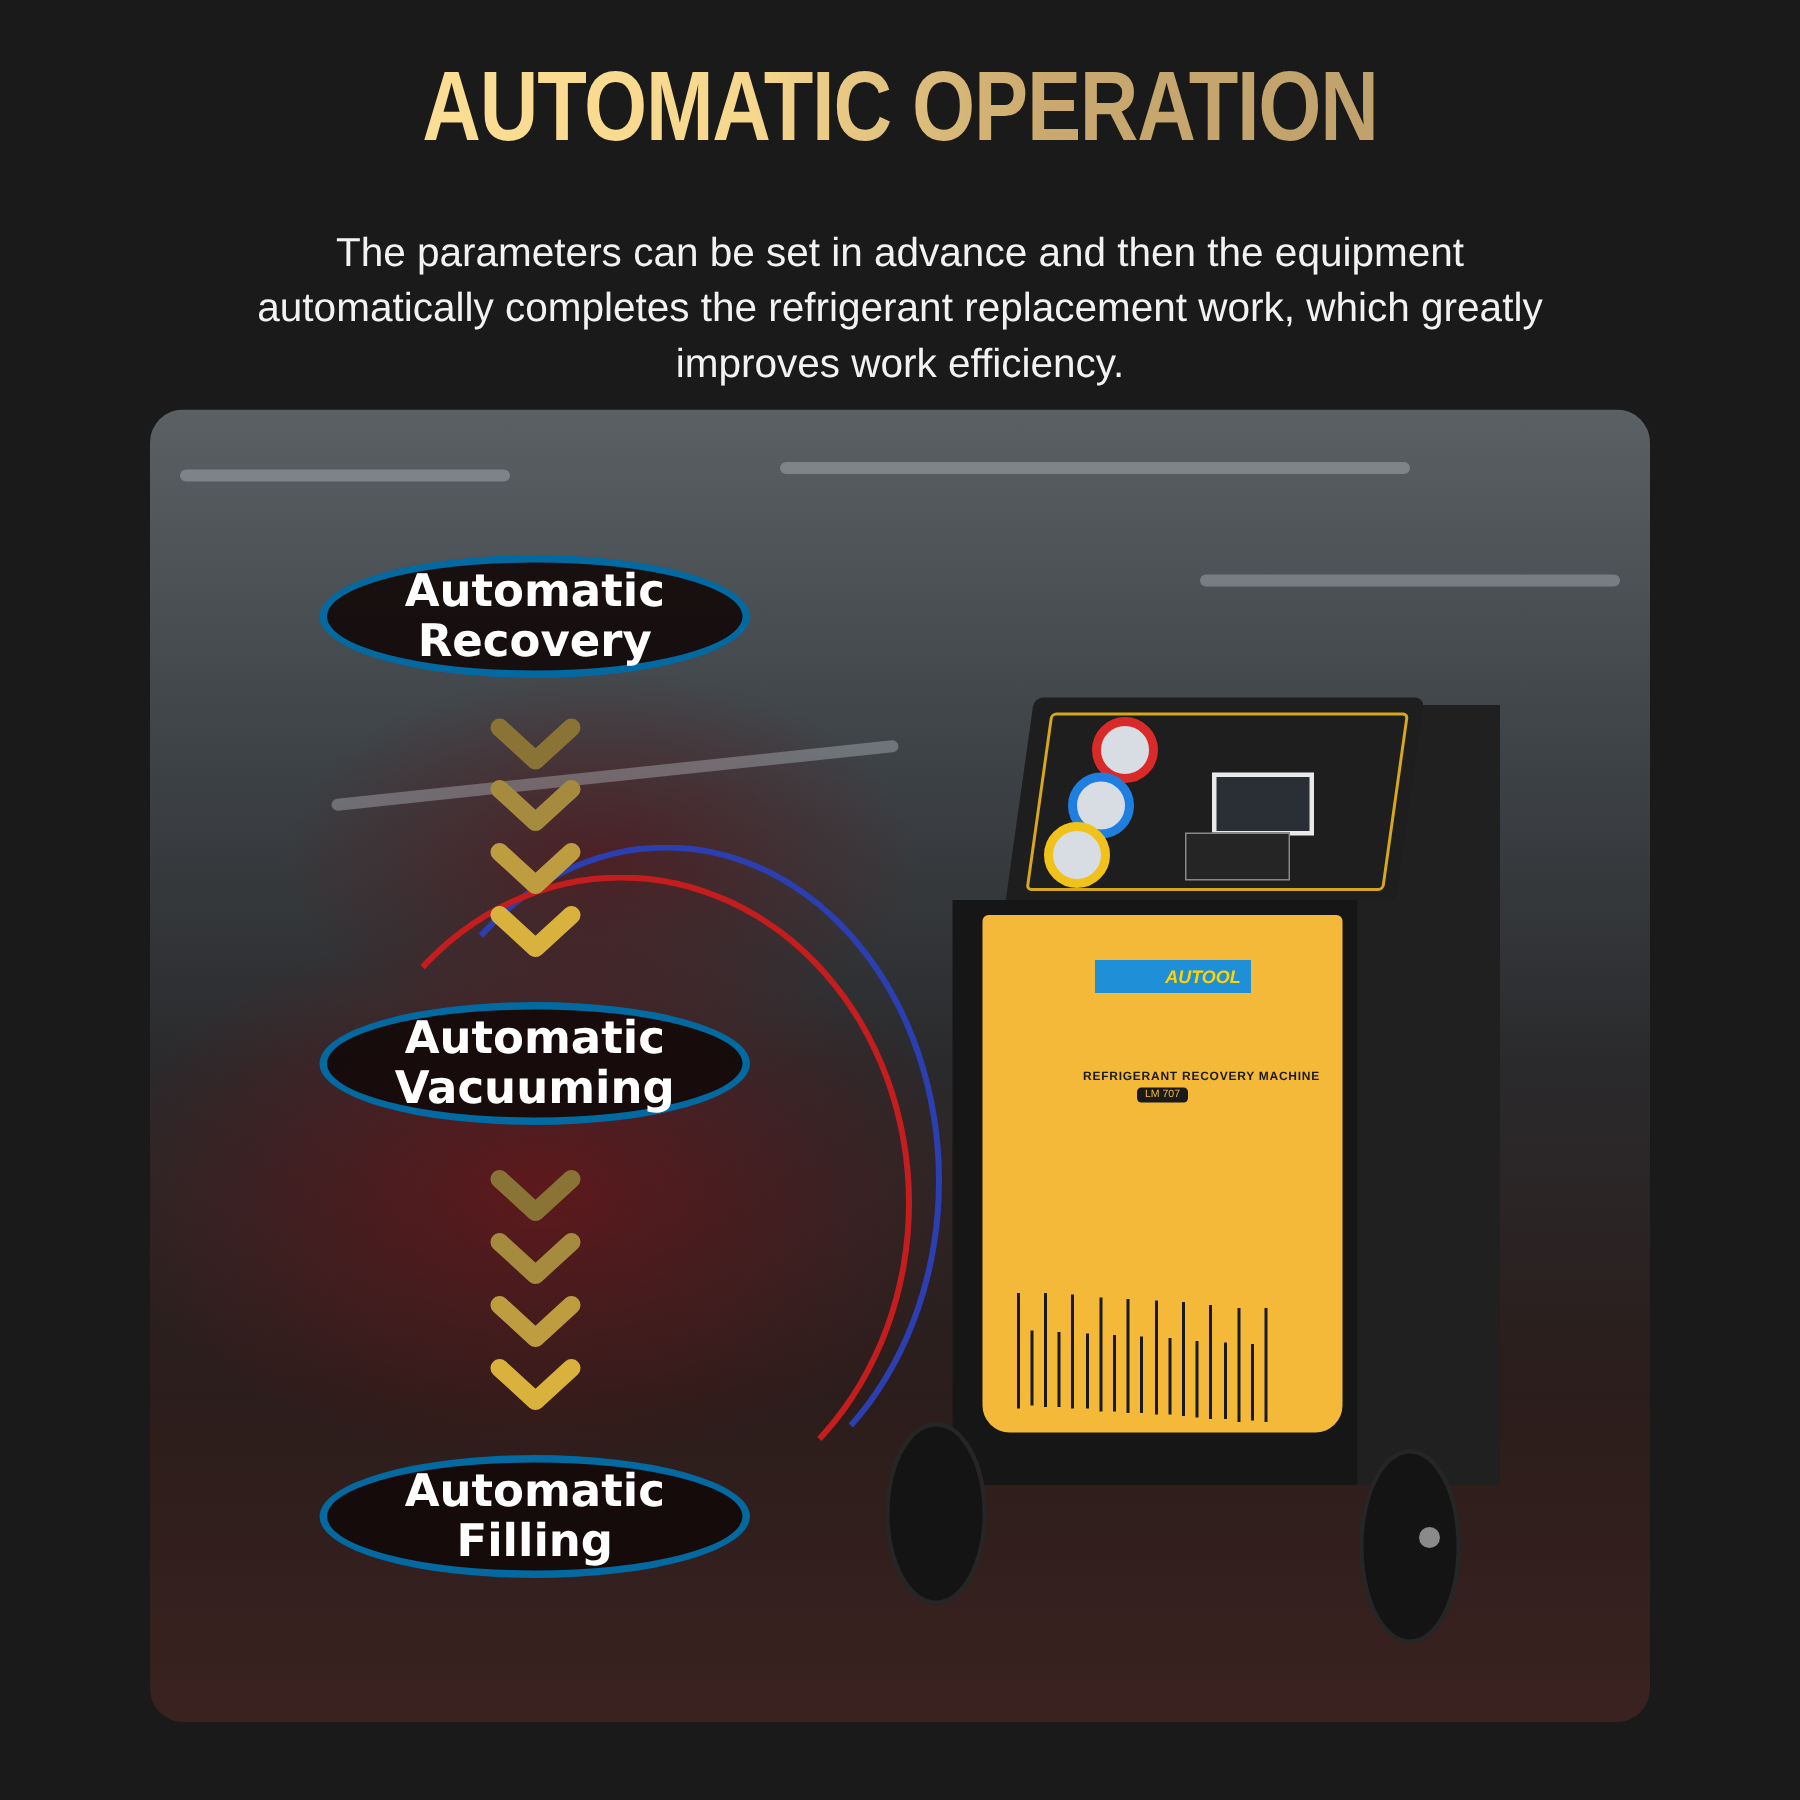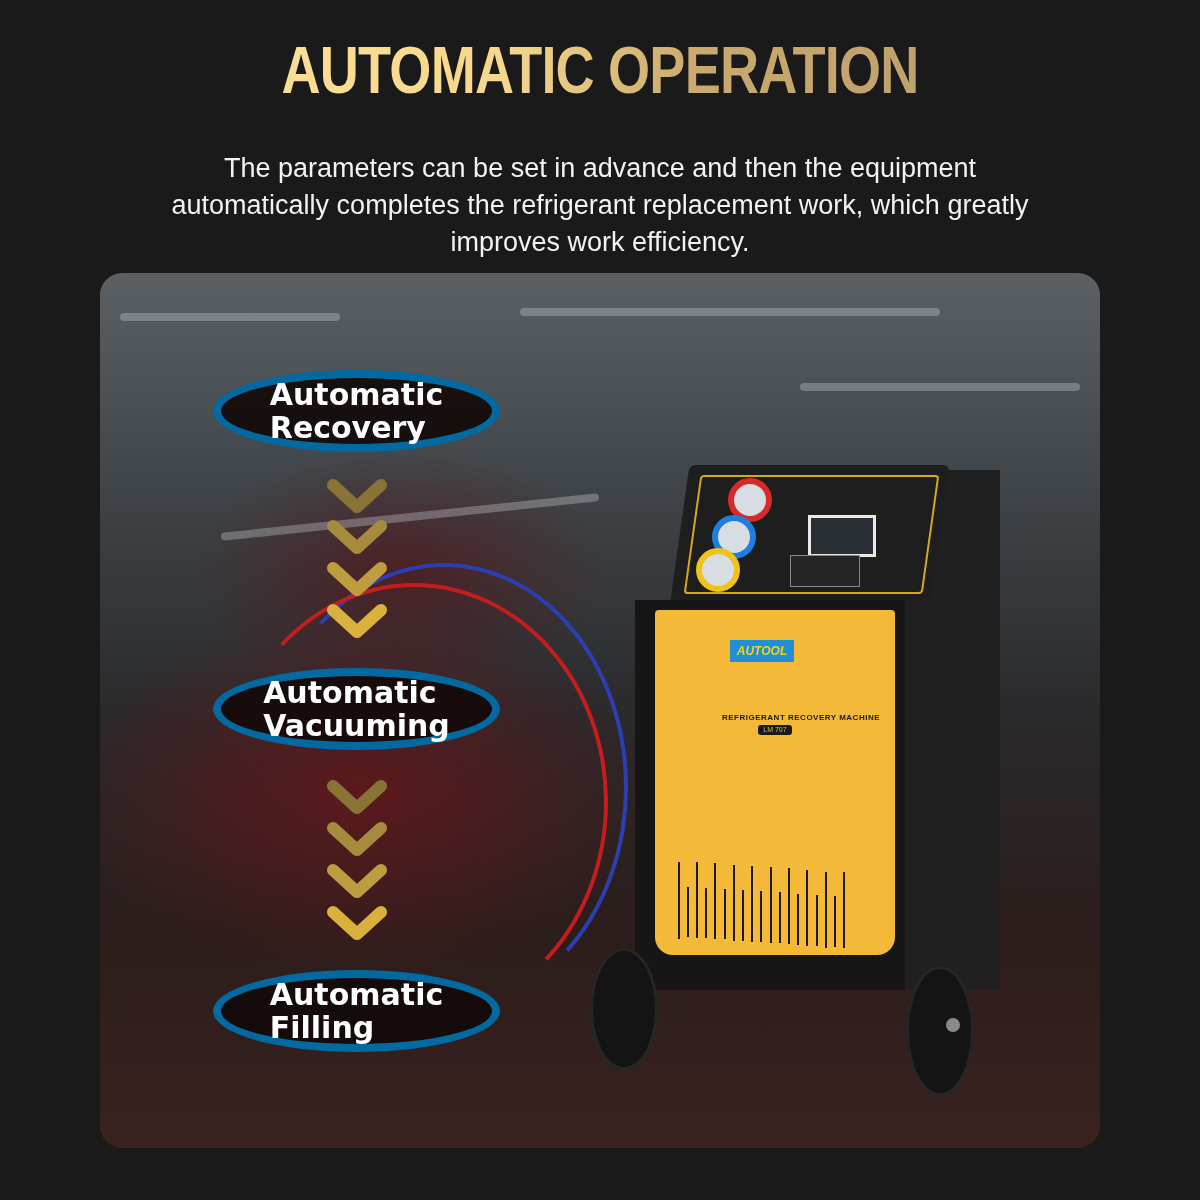--- a/index.html
+++ b/index.html
@@ -21,21 +21,21 @@
   .keypad{position:absolute;left:700px;top:280px;width:62px;height:34px;background:#252525;border:1px solid #888;}
   .m-body{position:absolute;left:535px;top:320px;width:320px;height:465px;background:#161616;}
   .m-side{position:absolute;left:800px;top:200px;width:105px;height:580px;background:#202020;}
   .m-door{position:absolute;left:555px;top:340px;width:250px;height:405px;background:#f5b93a;border-radius:4px 4px 18px 18px;}
   .autool-badge{position:absolute;left:629px;top:395px;width:64px;height:22px;background:#1f8fd8;color:#ffd200;font-weight:700;font-style:italic;font-size:12px;text-align:center;line-height:22px;}
   .door-text{position:absolute;left:575px;top:440px;width:210px;text-align:right;font-size:8px;font-weight:700;color:#1a1a1a;letter-spacing:0.5px;}
   .model-chip{position:absolute;left:662px;top:452px;width:34px;height:10px;background:#1a1a1a;color:#f5b93a;font-size:7px;line-height:10px;text-align:center;border-radius:3px;}
   .slot{position:absolute;width:2px;background:#1a1a1a;}
   .wheel{position:absolute;background:#141414;border-radius:50%;border:3px solid #262626;}
   .hub{position:absolute;border-radius:50%;background:#8a8a8a;}
-  .step-pill{position:absolute;left:213px;width:287px;height:82px;border:8px solid #0369a1;border-radius:50%;background:rgba(20,10,10,0.92);box-sizing:border-box;display:flex;align-items:center;justify-content:center;text-align:left;}
+  .step-pill{position:absolute;left:213px;width:287px;height:82px;border:5px solid #0369a1;border-radius:50%;background:rgba(20,10,10,0.92);box-sizing:border-box;display:flex;align-items:center;justify-content:center;text-align:center;}
   .step-label{color:#ffffff;font-weight:700;font-size:30px;line-height:33px;white-space:pre-line;font-family:"DejaVu Sans",sans-serif;}
   .chev{position:absolute;left:325px;width:64px;height:40px;}
   .chev svg{display:block;}
 </style>
 </head>
 <body>
 
 <div class="title">AUTOMATIC OPERATION</div>
 <div class="subtitle">The parameters can be set in advance and then the equipment automatically completes the refrigerant replacement work, which greatly improves work efficiency.</div>
 
@@ -55,21 +55,21 @@
   <div class="m-side" style="left:900px;top:470px;width:100px;height:520px;"></div>
   <div class="m-top" style="left:680px;top:465px;width:260px;height:135px;"></div>
   <div class="m-panel" style="left:692px;top:475px;width:235px;height:115px;"></div>
   <div class="gauge" style="left:728px;top:478px;border-color:#d92a2a;width:32px;height:32px;"></div>
   <div class="gauge" style="left:712px;top:515px;border-color:#1f7fe0;width:32px;height:32px;"></div>
   <div class="gauge" style="left:696px;top:548px;border-color:#f0c21a;width:32px;height:32px;"></div>
   <div class="screen" style="left:808px;top:515px;"></div>
   <div class="keypad" style="left:790px;top:555px;width:68px;height:30px;"></div>
   <div class="m-body" style="left:635px;top:600px;width:270px;height:390px;"></div>
   <div class="m-door" style="left:655px;top:610px;width:240px;height:345px;"></div>
-  <div class="autool-badge" style="left:730px;top:640px;">AUTOOL</div>
+  <div class="autool-badge" style="left:730px;top:640px;padding-left:40px;">AUTOOL</div>
   <div class="door-text" style="left:670px;top:713px;">REFRIGERANT RECOVERY MACHINE</div>
   <div class="model-chip" style="left:758px;top:725px;">LM 707</div>
   <div>
     <div class="slot" style="left:678px;top:862px;height:77px;"></div>
     <div class="slot" style="left:687px;top:887px;height:50px;"></div>
     <div class="slot" style="left:696px;top:862px;height:76px;"></div>
     <div class="slot" style="left:705px;top:888px;height:50px;"></div>
     <div class="slot" style="left:714px;top:863px;height:76px;"></div>
     <div class="slot" style="left:724px;top:889px;height:50px;"></div>
     <div class="slot" style="left:733px;top:865px;height:76px;"></div>

